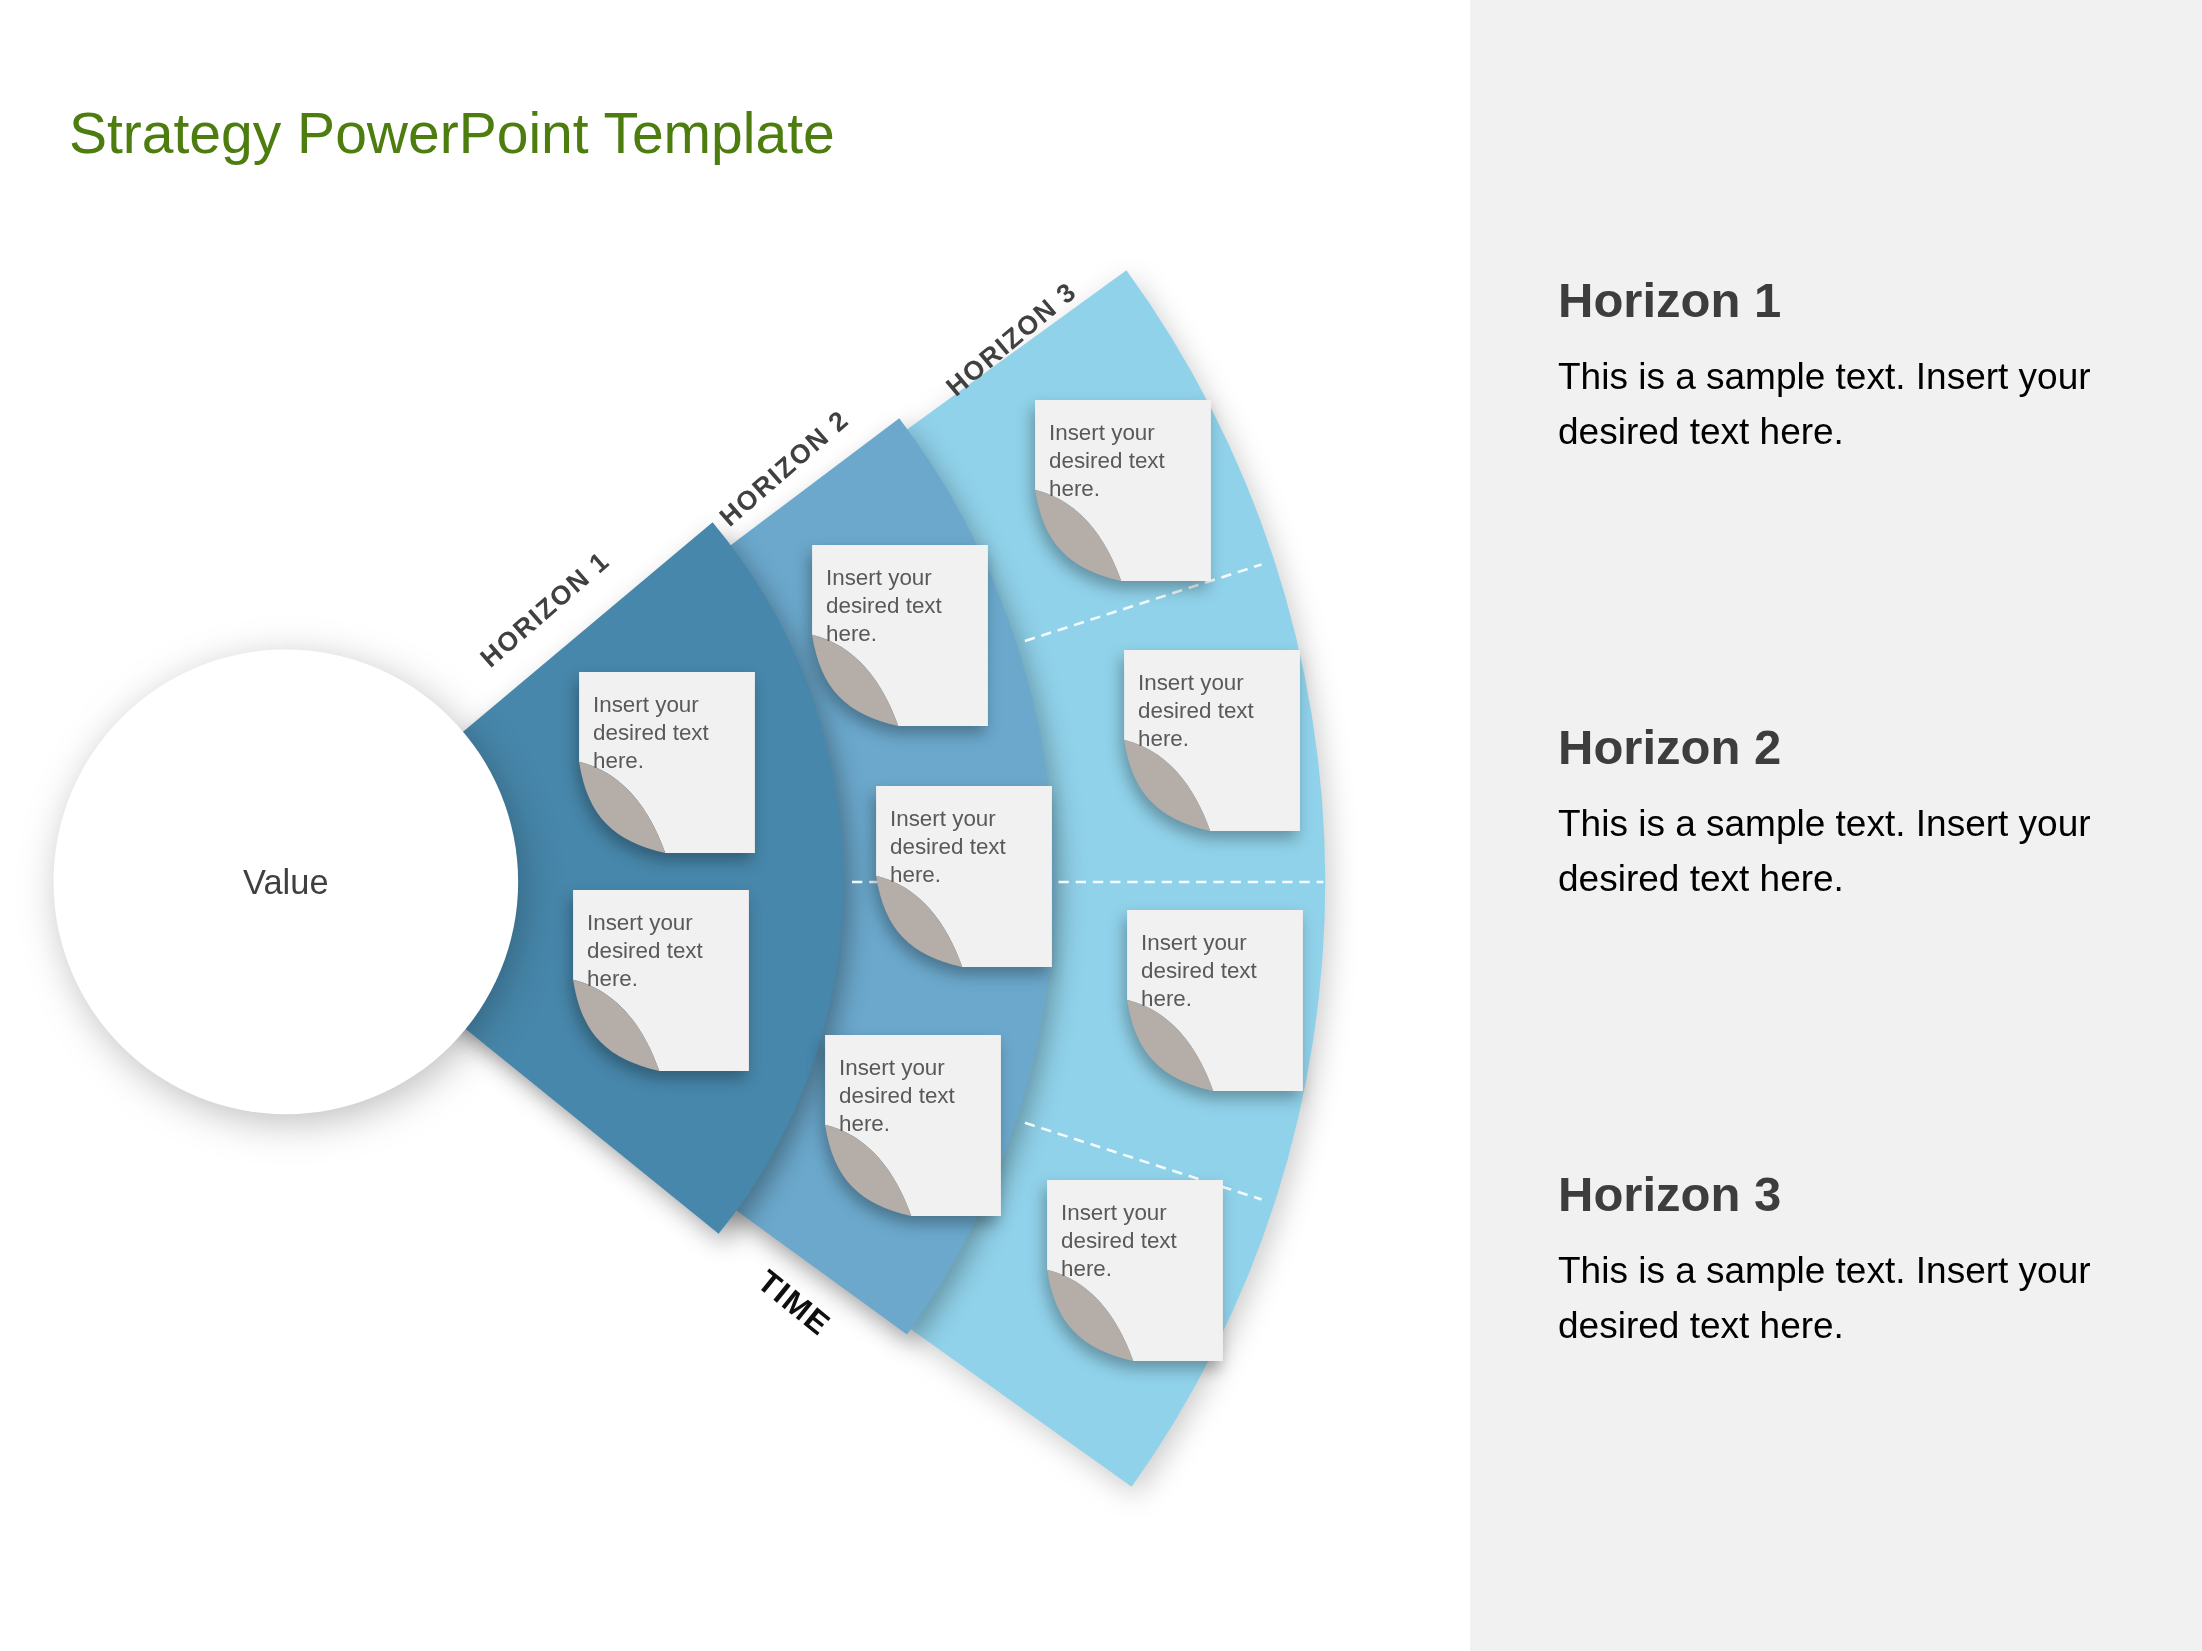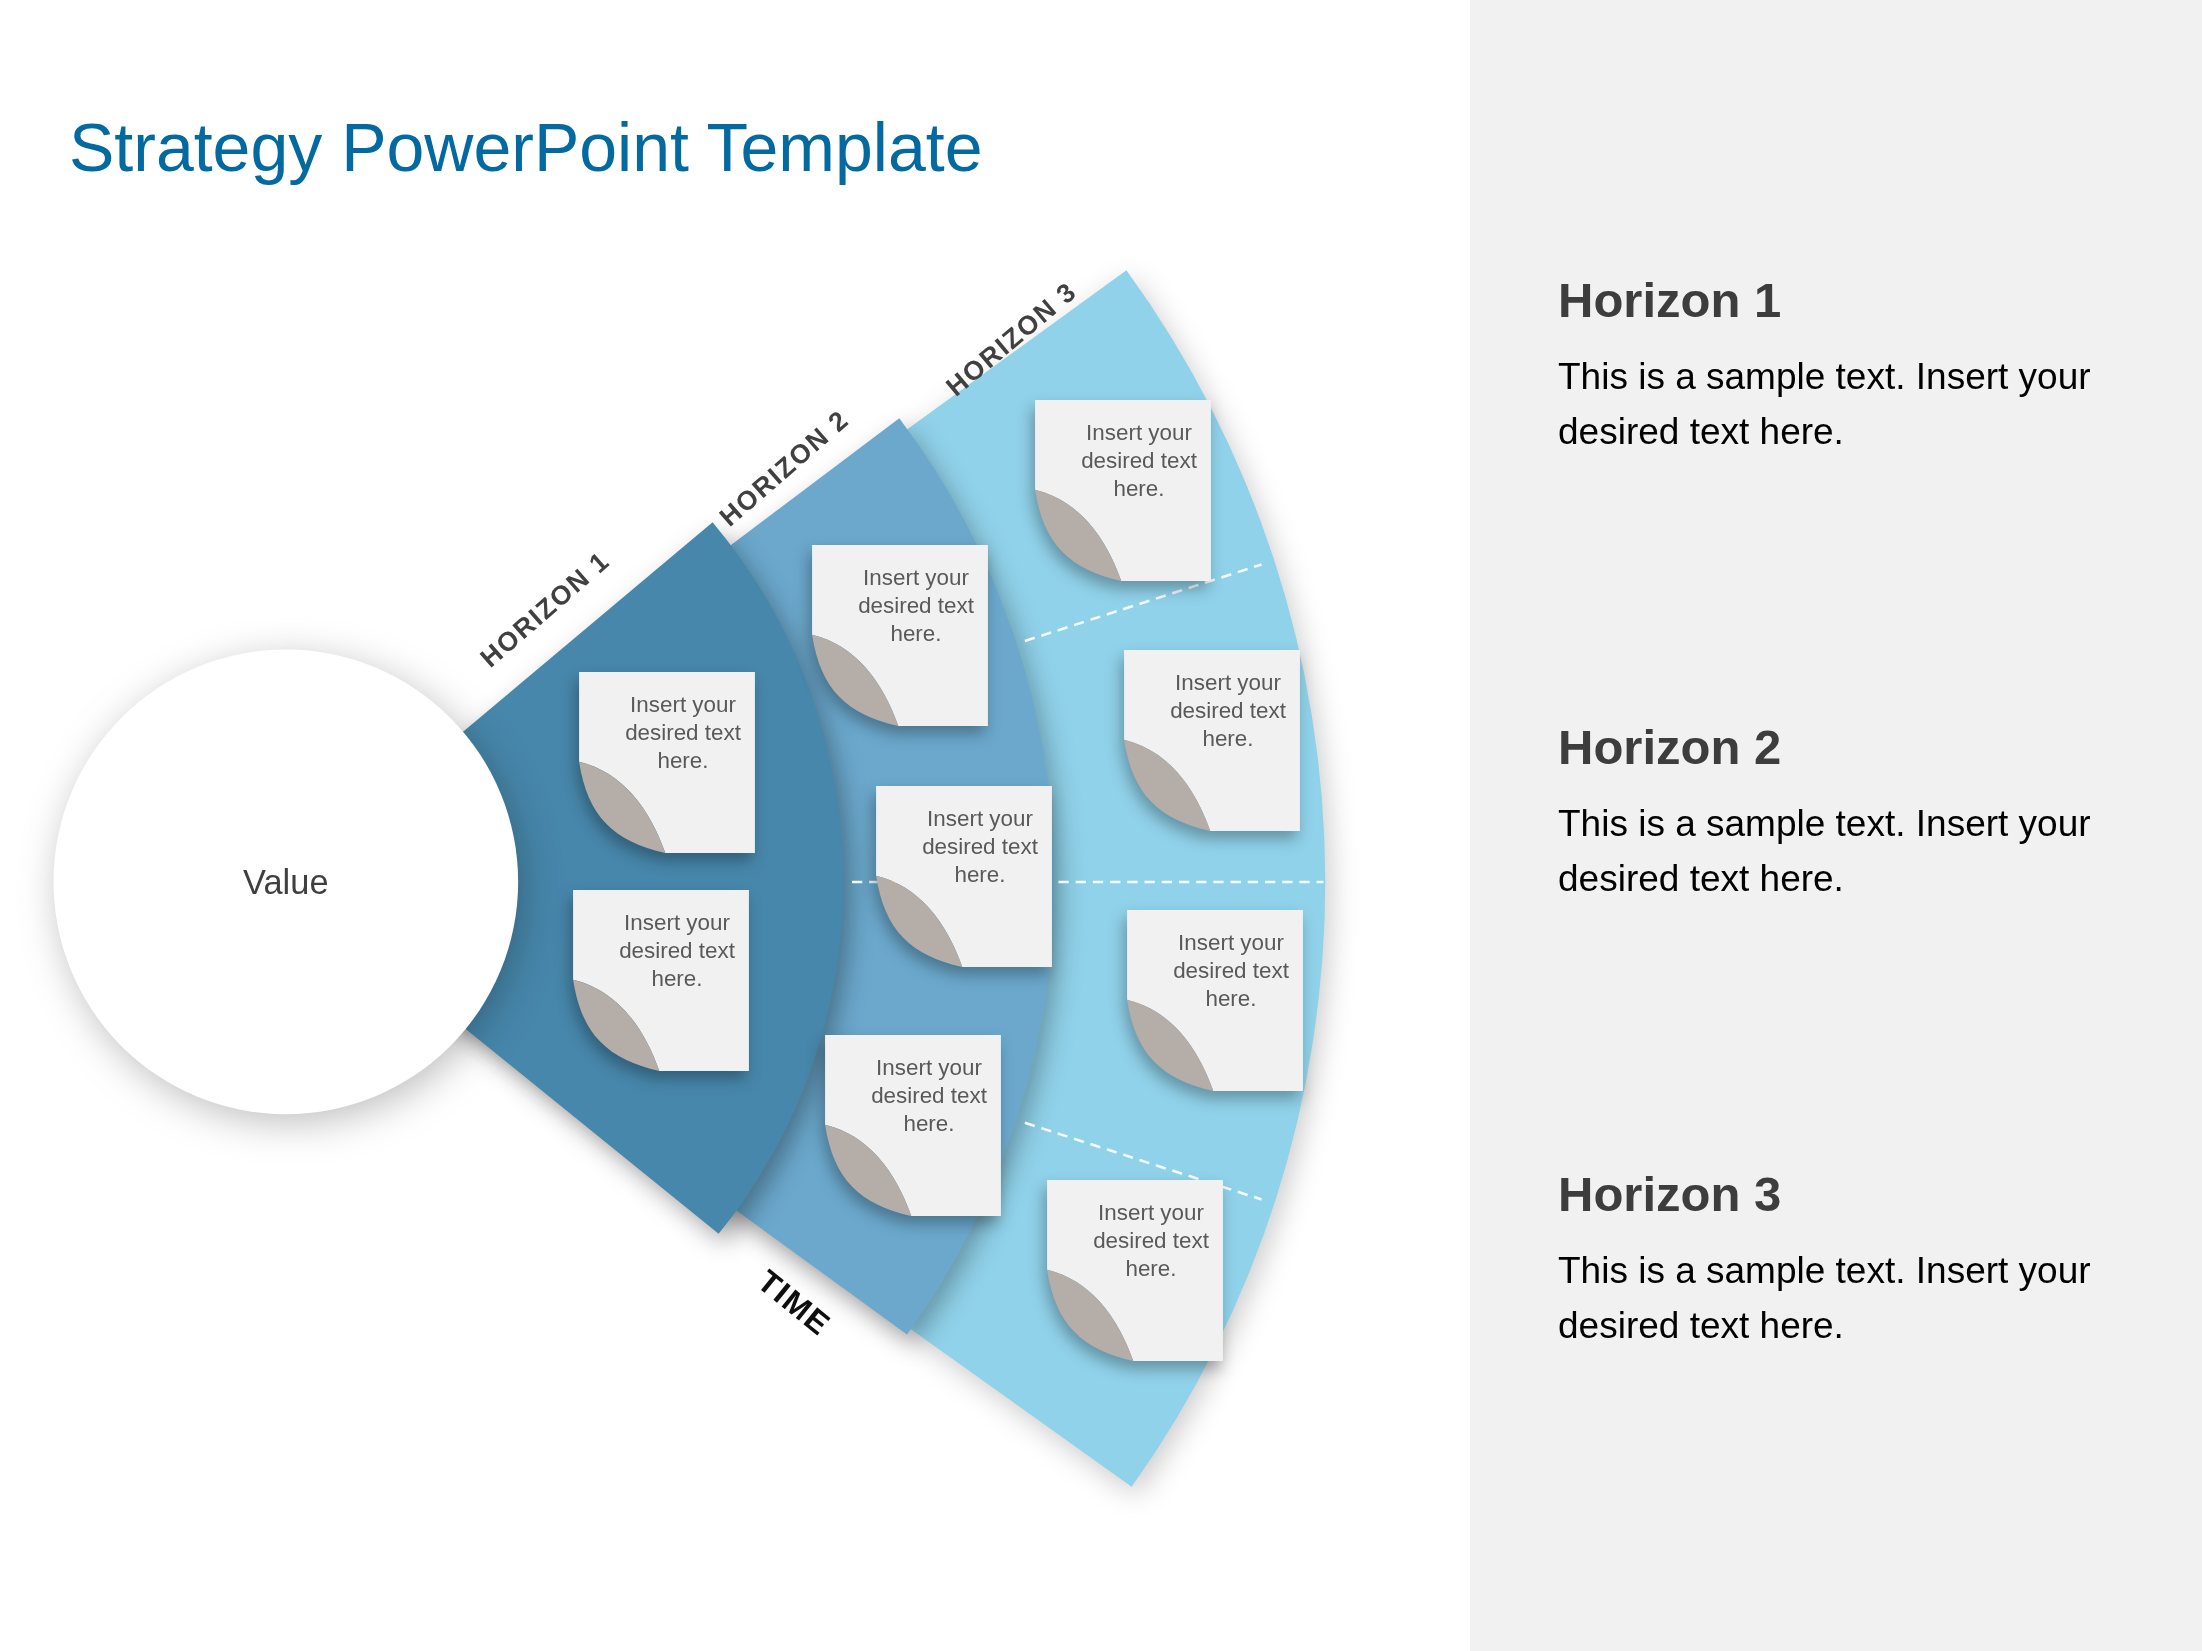--- a/index.html
+++ b/index.html
@@ -5,21 +5,21 @@
   html,body{margin:0;padding:0;}
   body{
     width:2203px;height:1652px;position:relative;overflow:hidden;
     background:#ffffff;
     font-family:"Liberation Sans", sans-serif;
   }
   .slide{position:absolute;inset:0;}
 
   .page-title{
     position:absolute;left:69px;top:62px;
-    font-size:68px;font-weight:400;color:#0369a1;letter-spacing:0px;
+    font-size:57px;font-weight:400;color:#4d7c0f;letter-spacing:0px;
     white-space:nowrap;
   }
 
   
   .diagram{position:absolute;inset:0;}
   .diagram svg.canvas{position:absolute;left:0;top:0;}
 
   .wedge-h1{filter:drop-shadow(8px 12px 14px rgba(0,0,0,.32));}
   .wedge-h2{filter:drop-shadow(8px 12px 14px rgba(0,0,0,.28));}
   .wedge-h3{filter:drop-shadow(6px 10px 16px rgba(0,0,0,.20));}
@@ -45,22 +45,22 @@
   .note{
     position:absolute;width:176px;height:181px;
   }
   .note svg{
     position:absolute;left:0;top:0;
     filter:drop-shadow(-2.6px 8.6px 7.7px rgba(0,0,0,.30));
   }
   .note .paper{fill:#f1f1f1;}
   .note .fold{fill:#b4ada8;}
   .note-text{
-    position:absolute;left:41px;top:19px;width:126px;
-    font-size:22.4px;line-height:1.24;color:#595959;text-align:center;
+    position:absolute;left:14px;top:19px;width:126px;
+    font-size:22.4px;line-height:1.24;color:#595959;
   }
 
   
   .sidebar{
     position:absolute;top:0;right:0;width:733px;height:1652px;
     background:#f1f1f1;
   }
   .h-sec{position:absolute;left:88px;width:602px;}
   .h-sec h2{
     margin:0;font-size:49px;font-weight:700;color:#3d3d3d;line-height:1.1;

